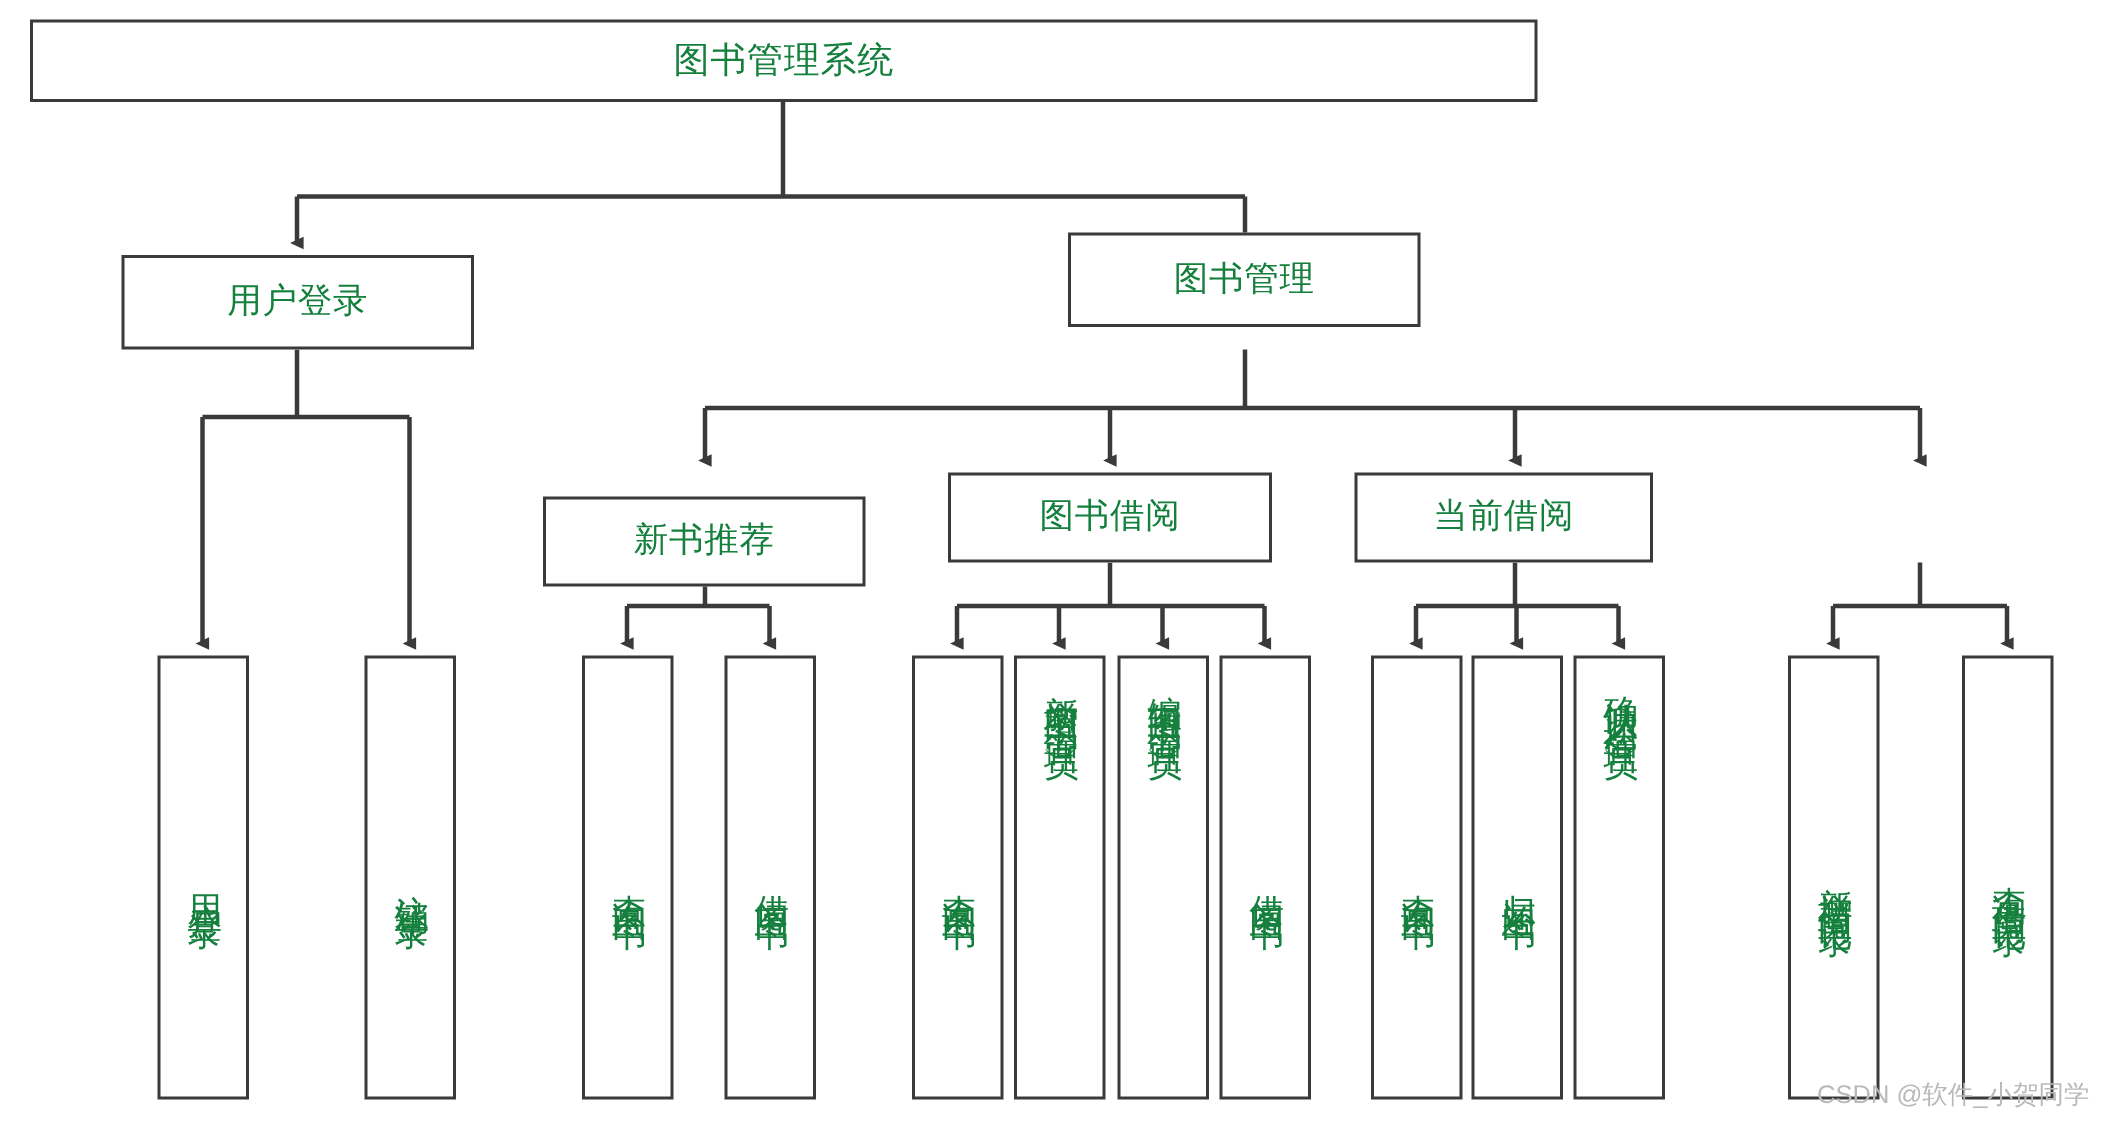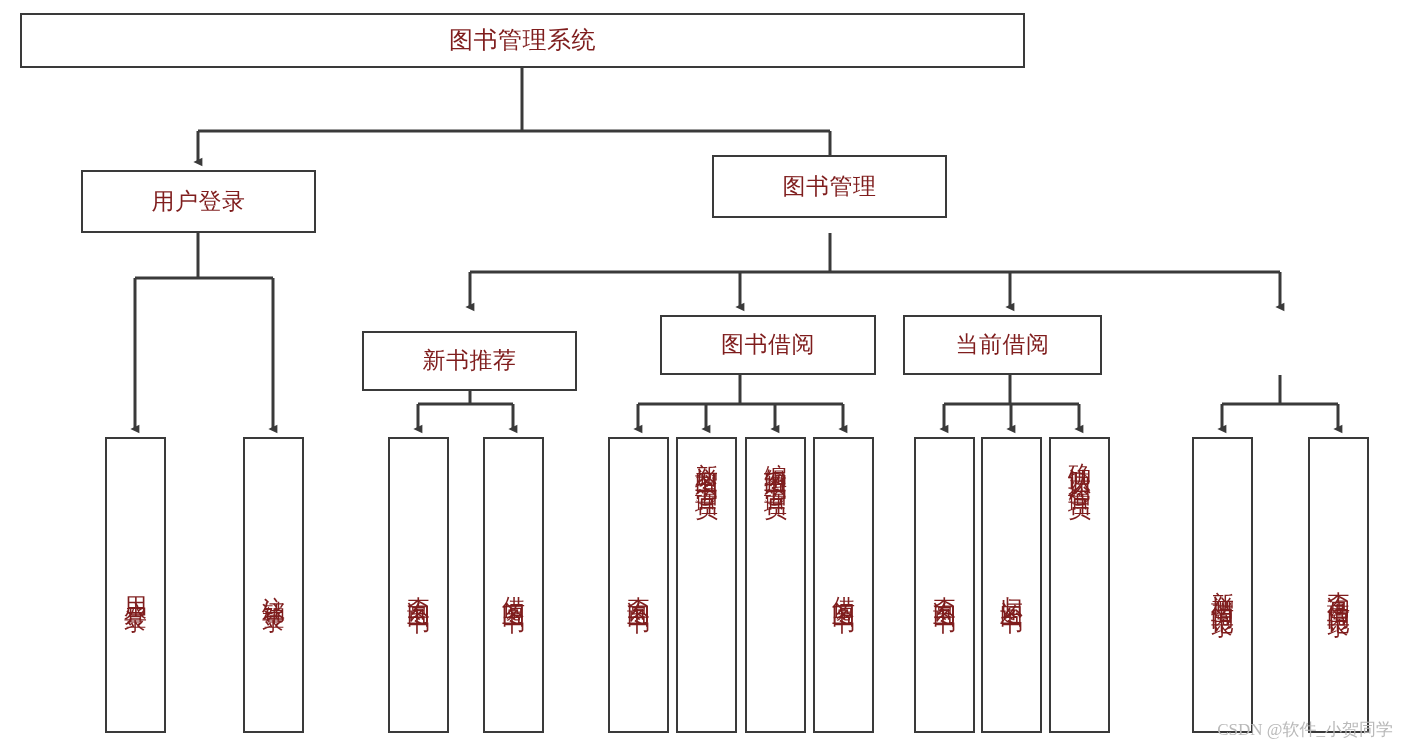--- a/index.html
+++ b/index.html
@@ -32,21 +32,21 @@
     display: flex;
     align-items: center;
     justify-content: center;
     color: #3b3b3b;
     z-index: 2;
   }
   .node .lbl {
     display: block;
     text-align: center;
     line-height: 1.18;
-    color: #7f1d1d;
+    color: #15803d;
   }
   
   .horiz .lbl {
     writing-mode: horizontal-tb;
     font-size: 23px;
     letter-spacing: 0.5px;
   }
   .node.root .lbl { font-size: 24px; }
   
   .node.leaf {
@@ -65,21 +65,21 @@
     align-self: center;
   }
   .watermark {
     position: absolute;
     right: 12px;
     bottom: 6px;
     font-size: 17px;
     color: #b9b9b9;
     z-index: 5;
     white-space: nowrap;
-    font-family: Liberation Serif, serif;
+    font-family: Liberation Sans, sans-serif;
   }
 </style>
 </head>
 <body>
 
 <div id="canvas">
 
   <svg id="edges" viewBox="0 0 1405 747" xmlns="http://www.w3.org/2000/svg">
     <defs>
       <marker id="arrow" markerWidth="10" markerHeight="10" refX="5.2" refY="5" orient="auto" markerUnits="userSpaceOnUse">
@@ -137,21 +137,21 @@
   <div class="node horiz" style="left:81px; top:170px; width:235px; height:63px;">
     <span class="lbl">用户登录</span>
   </div>
   <div class="node horiz" style="left:712px; top:155px; width:235px; height:63px;">
     <span class="lbl">图书管理</span>
   </div>
 
   <div class="node horiz" style="left:362px; top:315px; width:215px; height:60px;margin-top:16px;">
     <span class="lbl">新书推荐</span>
   </div>
-  <div class="node horiz" style="left:632px; top:315px; width:216px; height:60px;margin-left:28px;">
+  <div class="node horiz" style="left:632px; top:315px; width:216px; height:60px;">
     <span class="lbl">图书借阅</span>
   </div>
   <div class="node horiz" style="left:903px; top:315px; width:199px; height:60px;">
     <span class="lbl">当前借阅</span>
   </div>
 
   <div class="node leaf mid" style="left:105px; top:437px; width:61px; height:296px;">
     <span class="lbl">用户登录</span>
   </div>
   <div class="node leaf mid" style="left:243px; top:437px; width:61px; height:296px;">

